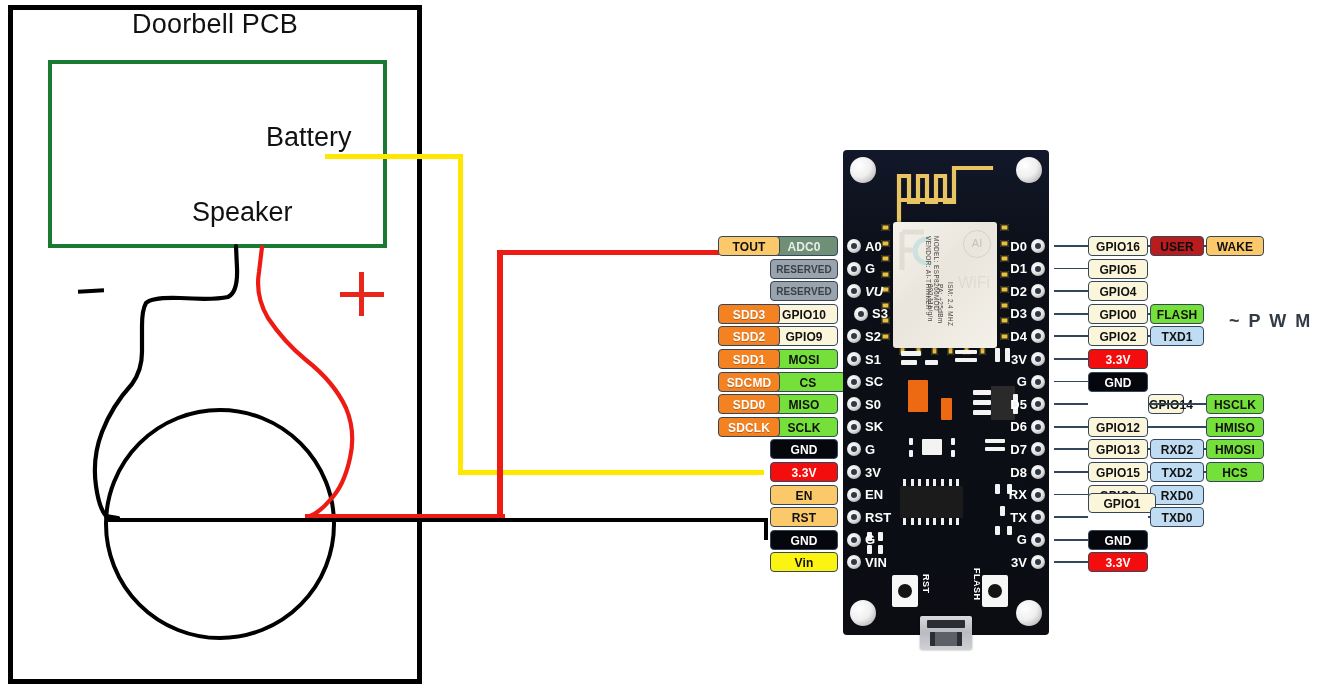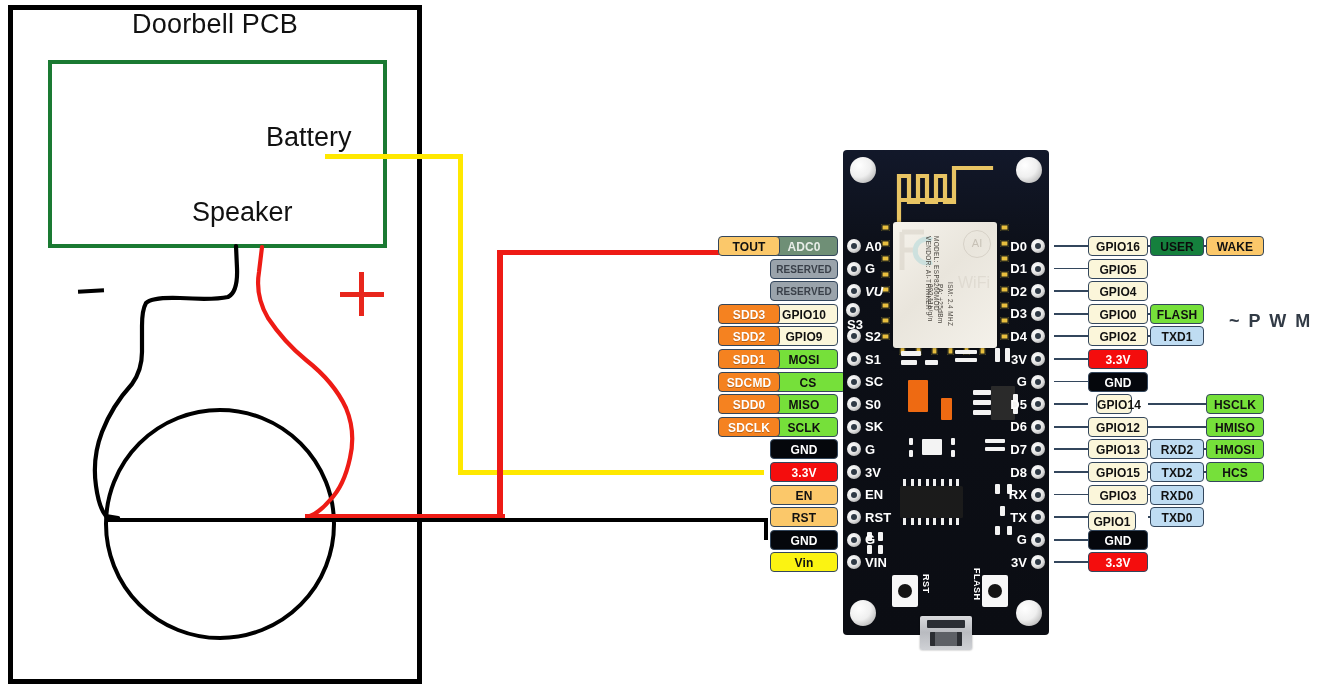--- a/index.html
+++ b/index.html
@@ -90,21 +90,21 @@
   .c-cream{background:#fbf6da;color:#111;}
   .c-orange{background:#f58220;color:#fff;text-shadow:0 1px 0 rgba(0,0,0,.25);}
   .c-green{background:#76e03a;color:#101010;}
   .c-darkgreen{background:#6f8f76;color:#e8ede8;}
   .c-gray{background:#9aa3ab;color:#3a4049;font-size:10px;}
   .c-red{background:#f40d0d;color:#fff;}
   .c-black{background:#05070c;color:#fff;}
   .c-amber{background:#fbc86a;color:#111;}
   .c-yellow{background:#fbf312;color:#111;}
   .c-blue{background:#bfdcf2;color:#111;}
-  .c-medgreen{background:#15803d;color:#0c0c0c;}
+  .c-medgreen{background:#b91c1c;color:#0c0c0c;}
   .connector{position:absolute;height:1.8px;background:#33465c;}
   .pwm-note{position:absolute;font-size:18px;font-weight:bold;color:#323b46;
             letter-spacing:2px;}
 </style>
 </head>
 <body>
 
 <div id="stage">
 
   <div class="pcb-outline"></div>
@@ -198,21 +198,21 @@
       <div class="chiplbl c-green" style="left: 1150px; top: 303.8px; width: 54px;">FLASH</div>
       <div class="connector" style="left: 1148px; top: 312.8px; width: 2px;"></div>
       <div class="chiplbl c-cream" style="left: 1088px; top: 326.4px; width: 60px;">GPIO2</div>
       <div class="connector" style="left: 1054px; top: 335.4px; width: 34px;"></div>
       <div class="chiplbl c-blue" style="left: 1150px; top: 326.4px; width: 54px;">TXD1</div>
       <div class="connector" style="left: 1148px; top: 335.4px; width: 2px;"></div>
       <div class="chiplbl c-red" style="left: 1088px; top: 349px; width: 60px;">3.3V</div>
       <div class="connector" style="left: 1054px; top: 358px; width: 34px;"></div>
       <div class="chiplbl c-black" style="left: 1088px; top: 371.6px; width: 60px;">GND</div>
       <div class="connector" style="left: 1054px; top: 380.6px; width: 34px;"></div>
-      <div class="chiplbl c-cream" style="left: 1096px; top: 394.2px; width: 36px;">GPIO14</div>
+      <div class="chiplbl c-cream" style="left: 1148px; top: 394.2px; width: 36px;">GPIO14</div>
       <div class="connector" style="left: 1054px; top: 403.2px; width: 34px;"></div>
       <div class="chiplbl c-green" style="left: 1206px; top: 394.2px; width: 58px;">HSCLK</div>
       <div class="connector" style="left: 1148px; top: 403.2px; width: 58px;"></div>
       <div class="chiplbl c-cream" style="left: 1088px; top: 416.8px; width: 60px;">GPIO12</div>
       <div class="connector" style="left: 1054px; top: 425.8px; width: 34px;"></div>
       <div class="chiplbl c-green" style="left: 1206px; top: 416.8px; width: 58px;">HMISO</div>
       <div class="connector" style="left: 1148px; top: 425.8px; width: 58px;"></div>
       <div class="chiplbl c-cream" style="left: 1088px; top: 439.4px; width: 60px;">GPIO13</div>
       <div class="connector" style="left: 1054px; top: 448.4px; width: 34px;"></div>
       <div class="chiplbl c-blue" style="left: 1150px; top: 439.4px; width: 54px;">RXD2</div>
@@ -222,21 +222,21 @@
       <div class="chiplbl c-cream" style="left: 1088px; top: 462px; width: 60px;">GPIO15</div>
       <div class="connector" style="left: 1054px; top: 471px; width: 34px;"></div>
       <div class="chiplbl c-blue" style="left: 1150px; top: 462px; width: 54px;">TXD2</div>
       <div class="connector" style="left: 1148px; top: 471px; width: 2px;"></div>
       <div class="chiplbl c-green" style="left: 1206px; top: 462px; width: 58px;">HCS</div>
       <div class="connector" style="left: 1204px; top: 471px; width: 2px;"></div>
       <div class="chiplbl c-cream" style="left: 1088px; top: 484.6px; width: 60px;">GPIO3</div>
       <div class="connector" style="left: 1054px; top: 493.6px; width: 34px;"></div>
       <div class="chiplbl c-blue" style="left: 1150px; top: 484.6px; width: 54px;">RXD0</div>
       <div class="connector" style="left: 1148px; top: 493.6px; width: 2px;"></div>
-      <div class="chiplbl c-cream" style="left: 1088px; top: 511px; width: 48px;">GPIO1</div>
+      <div class="chiplbl c-cream" style="left: 1088px; top: 493px; width: 68px;">GPIO1</div>
       <div class="connector" style="left: 1054px; top: 516.2px; width: 34px;"></div>
       <div class="chiplbl c-blue" style="left: 1150px; top: 507.2px; width: 54px;">TXD0</div>
       <div class="connector" style="left: 1148px; top: 516.2px; width: 2px;"></div>
       <div class="chiplbl c-black" style="left: 1088px; top: 529.8px; width: 60px;">GND</div>
       <div class="connector" style="left: 1054px; top: 538.8px; width: 34px;"></div>
       <div class="chiplbl c-red" style="left: 1088px; top: 552.4px; width: 60px;">3.3V</div>
       <div class="connector" style="left: 1054px; top: 561.4px; width: 34px;"></div>
     </div>
 
   <div class="pwm-note" style="left:1229px;top:311px;">~ P W M</div>
@@ -373,21 +373,21 @@
           <span class="pin-txt">A0</span>
         </div>
         <div class="pinrow pin-left" style="left: 4px; top: 107.6px;">
           <span class="pin-hole"></span>
           <span class="pin-txt">G</span>
         </div>
         <div class="pinrow pin-left" style="left: 4px; top: 130.2px; font-style: italic;">
           <span class="pin-hole"></span>
           <span class="pin-txt">VU</span>
         </div>
-        <div class="pinrow pin-left" style="left: 0; top: 152.8px; flex-direction: column;">
+        <div class="pinrow pin-left" style="left: 11px; top: 152.8px;">
           <span class="pin-hole"></span>
           <span class="pin-txt">S3</span>
         </div>
         <div class="pinrow pin-left" style="left: 4px; top: 175.4px;">
           <span class="pin-hole"></span>
           <span class="pin-txt">S2</span>
         </div>
         <div class="pinrow pin-left" style="left: 4px; top: 198px;">
           <span class="pin-hole"></span>
           <span class="pin-txt">S1</span>

